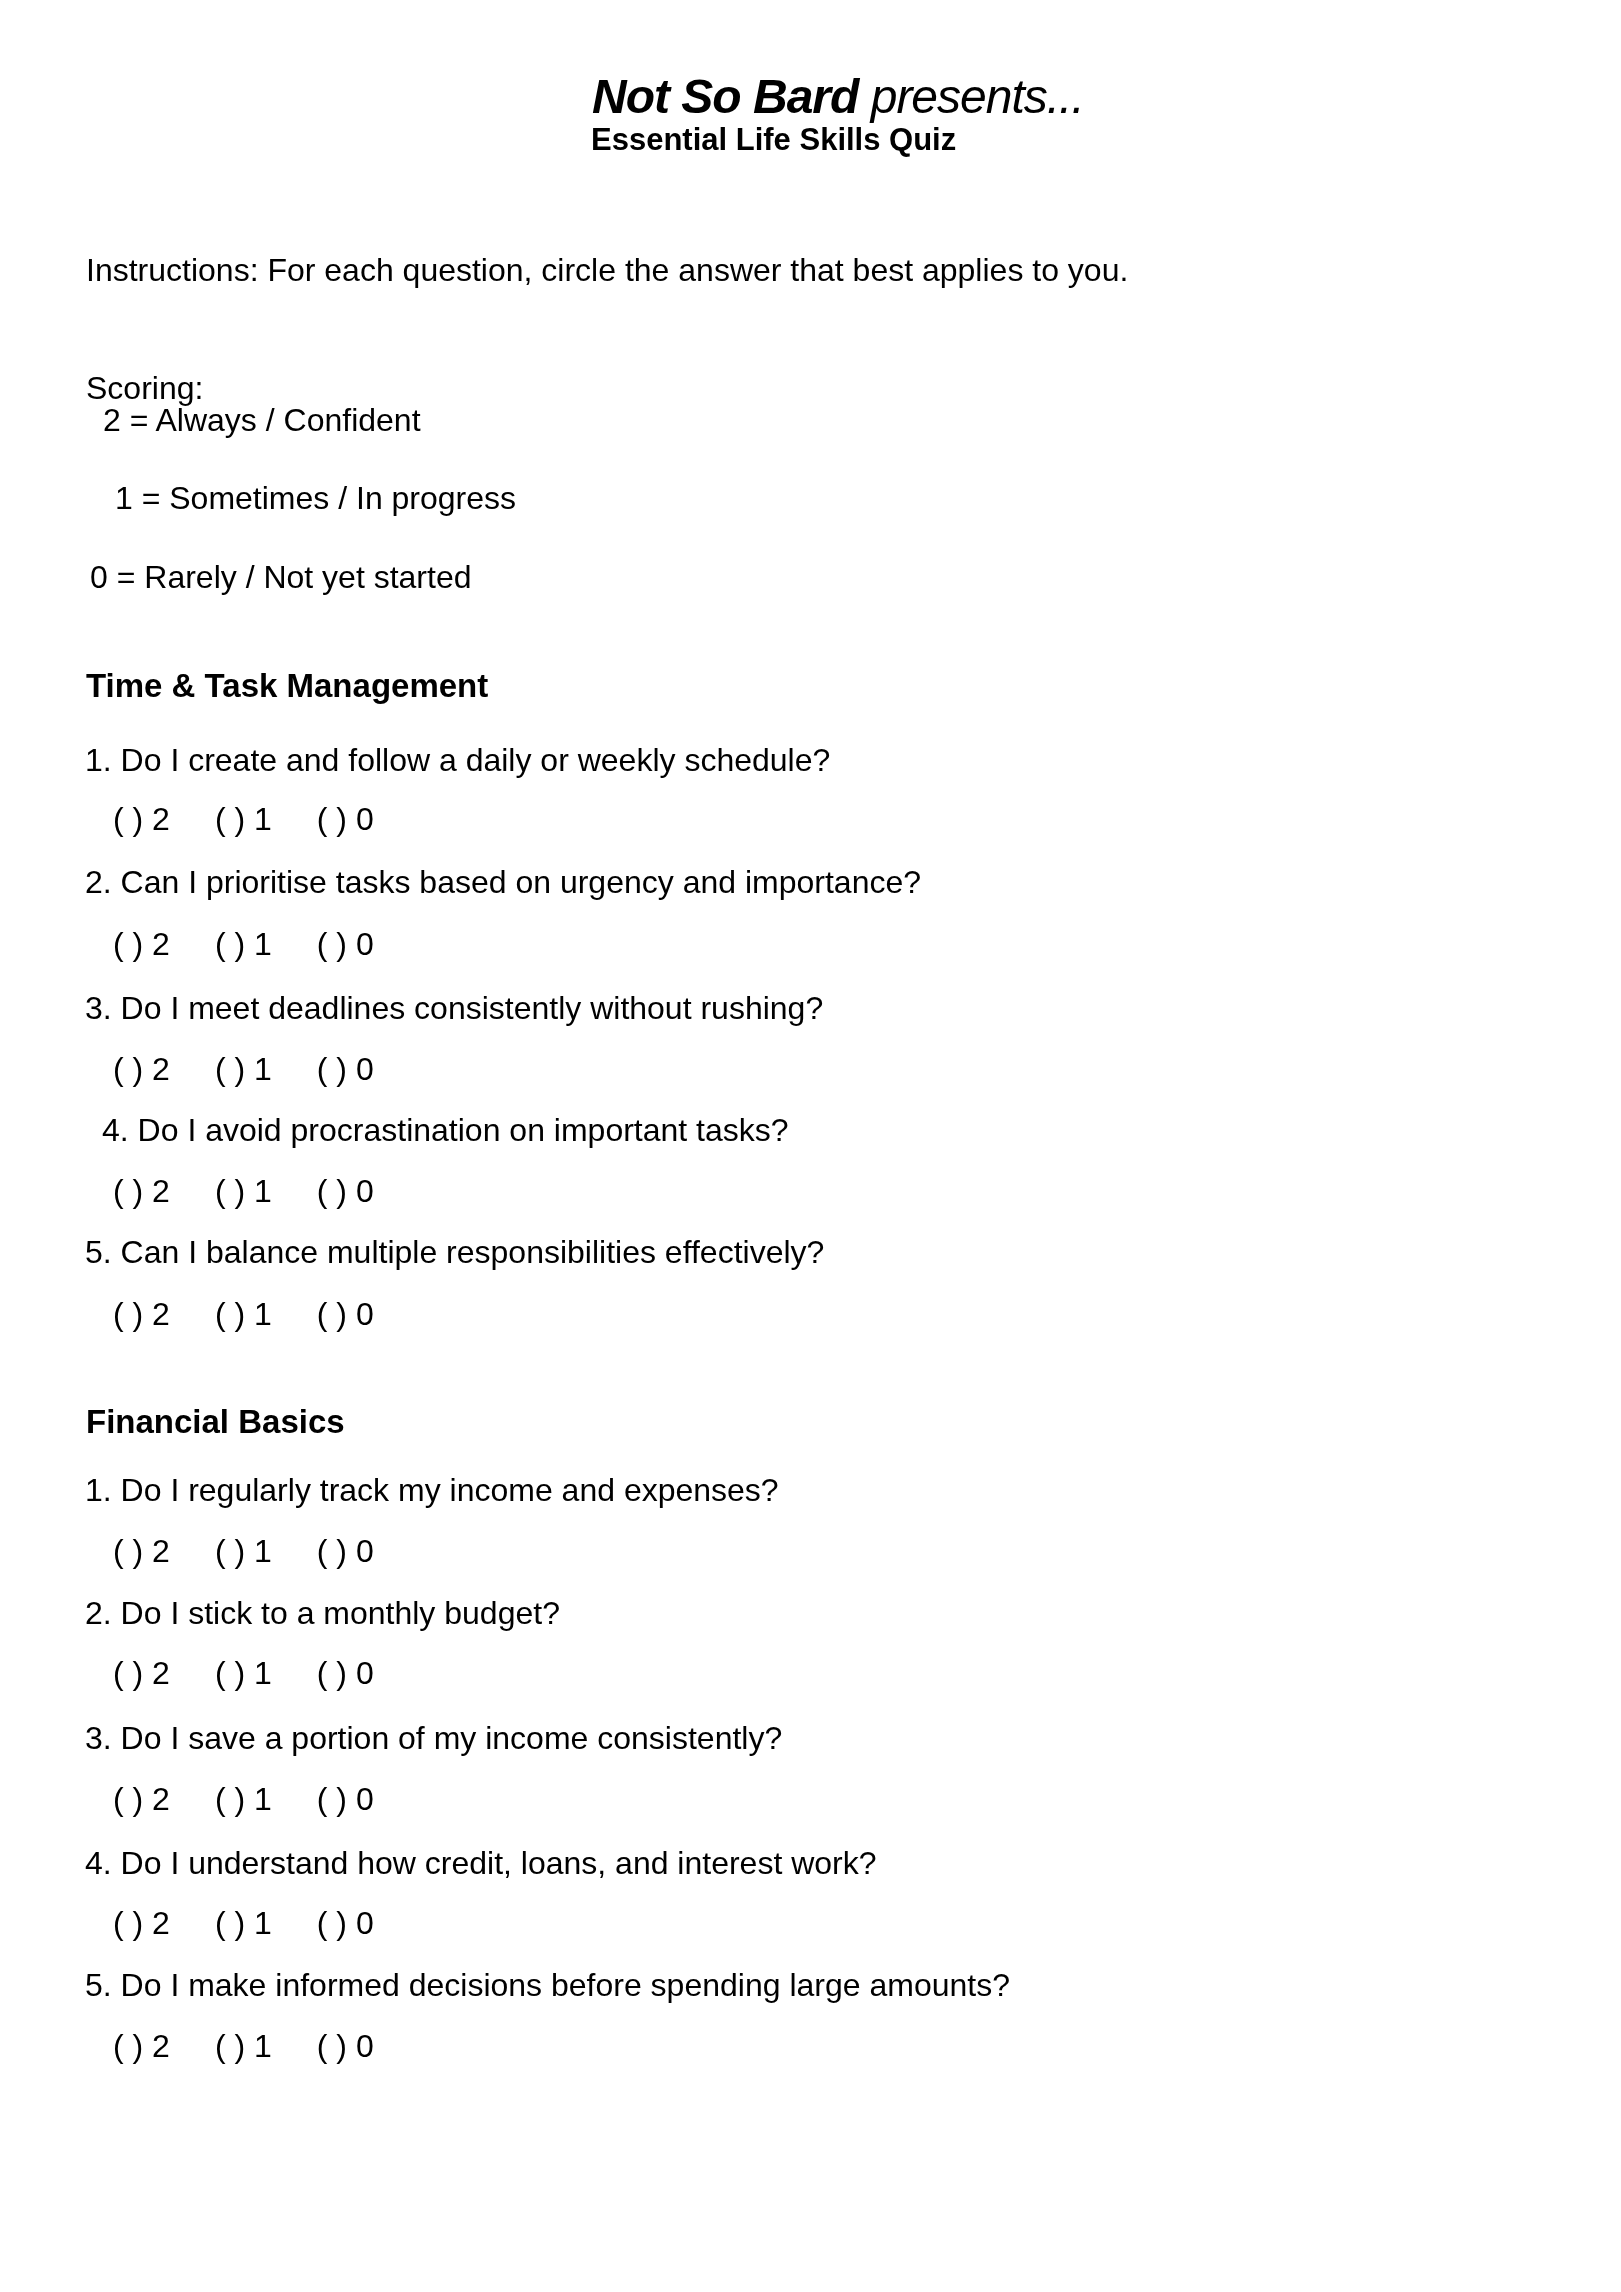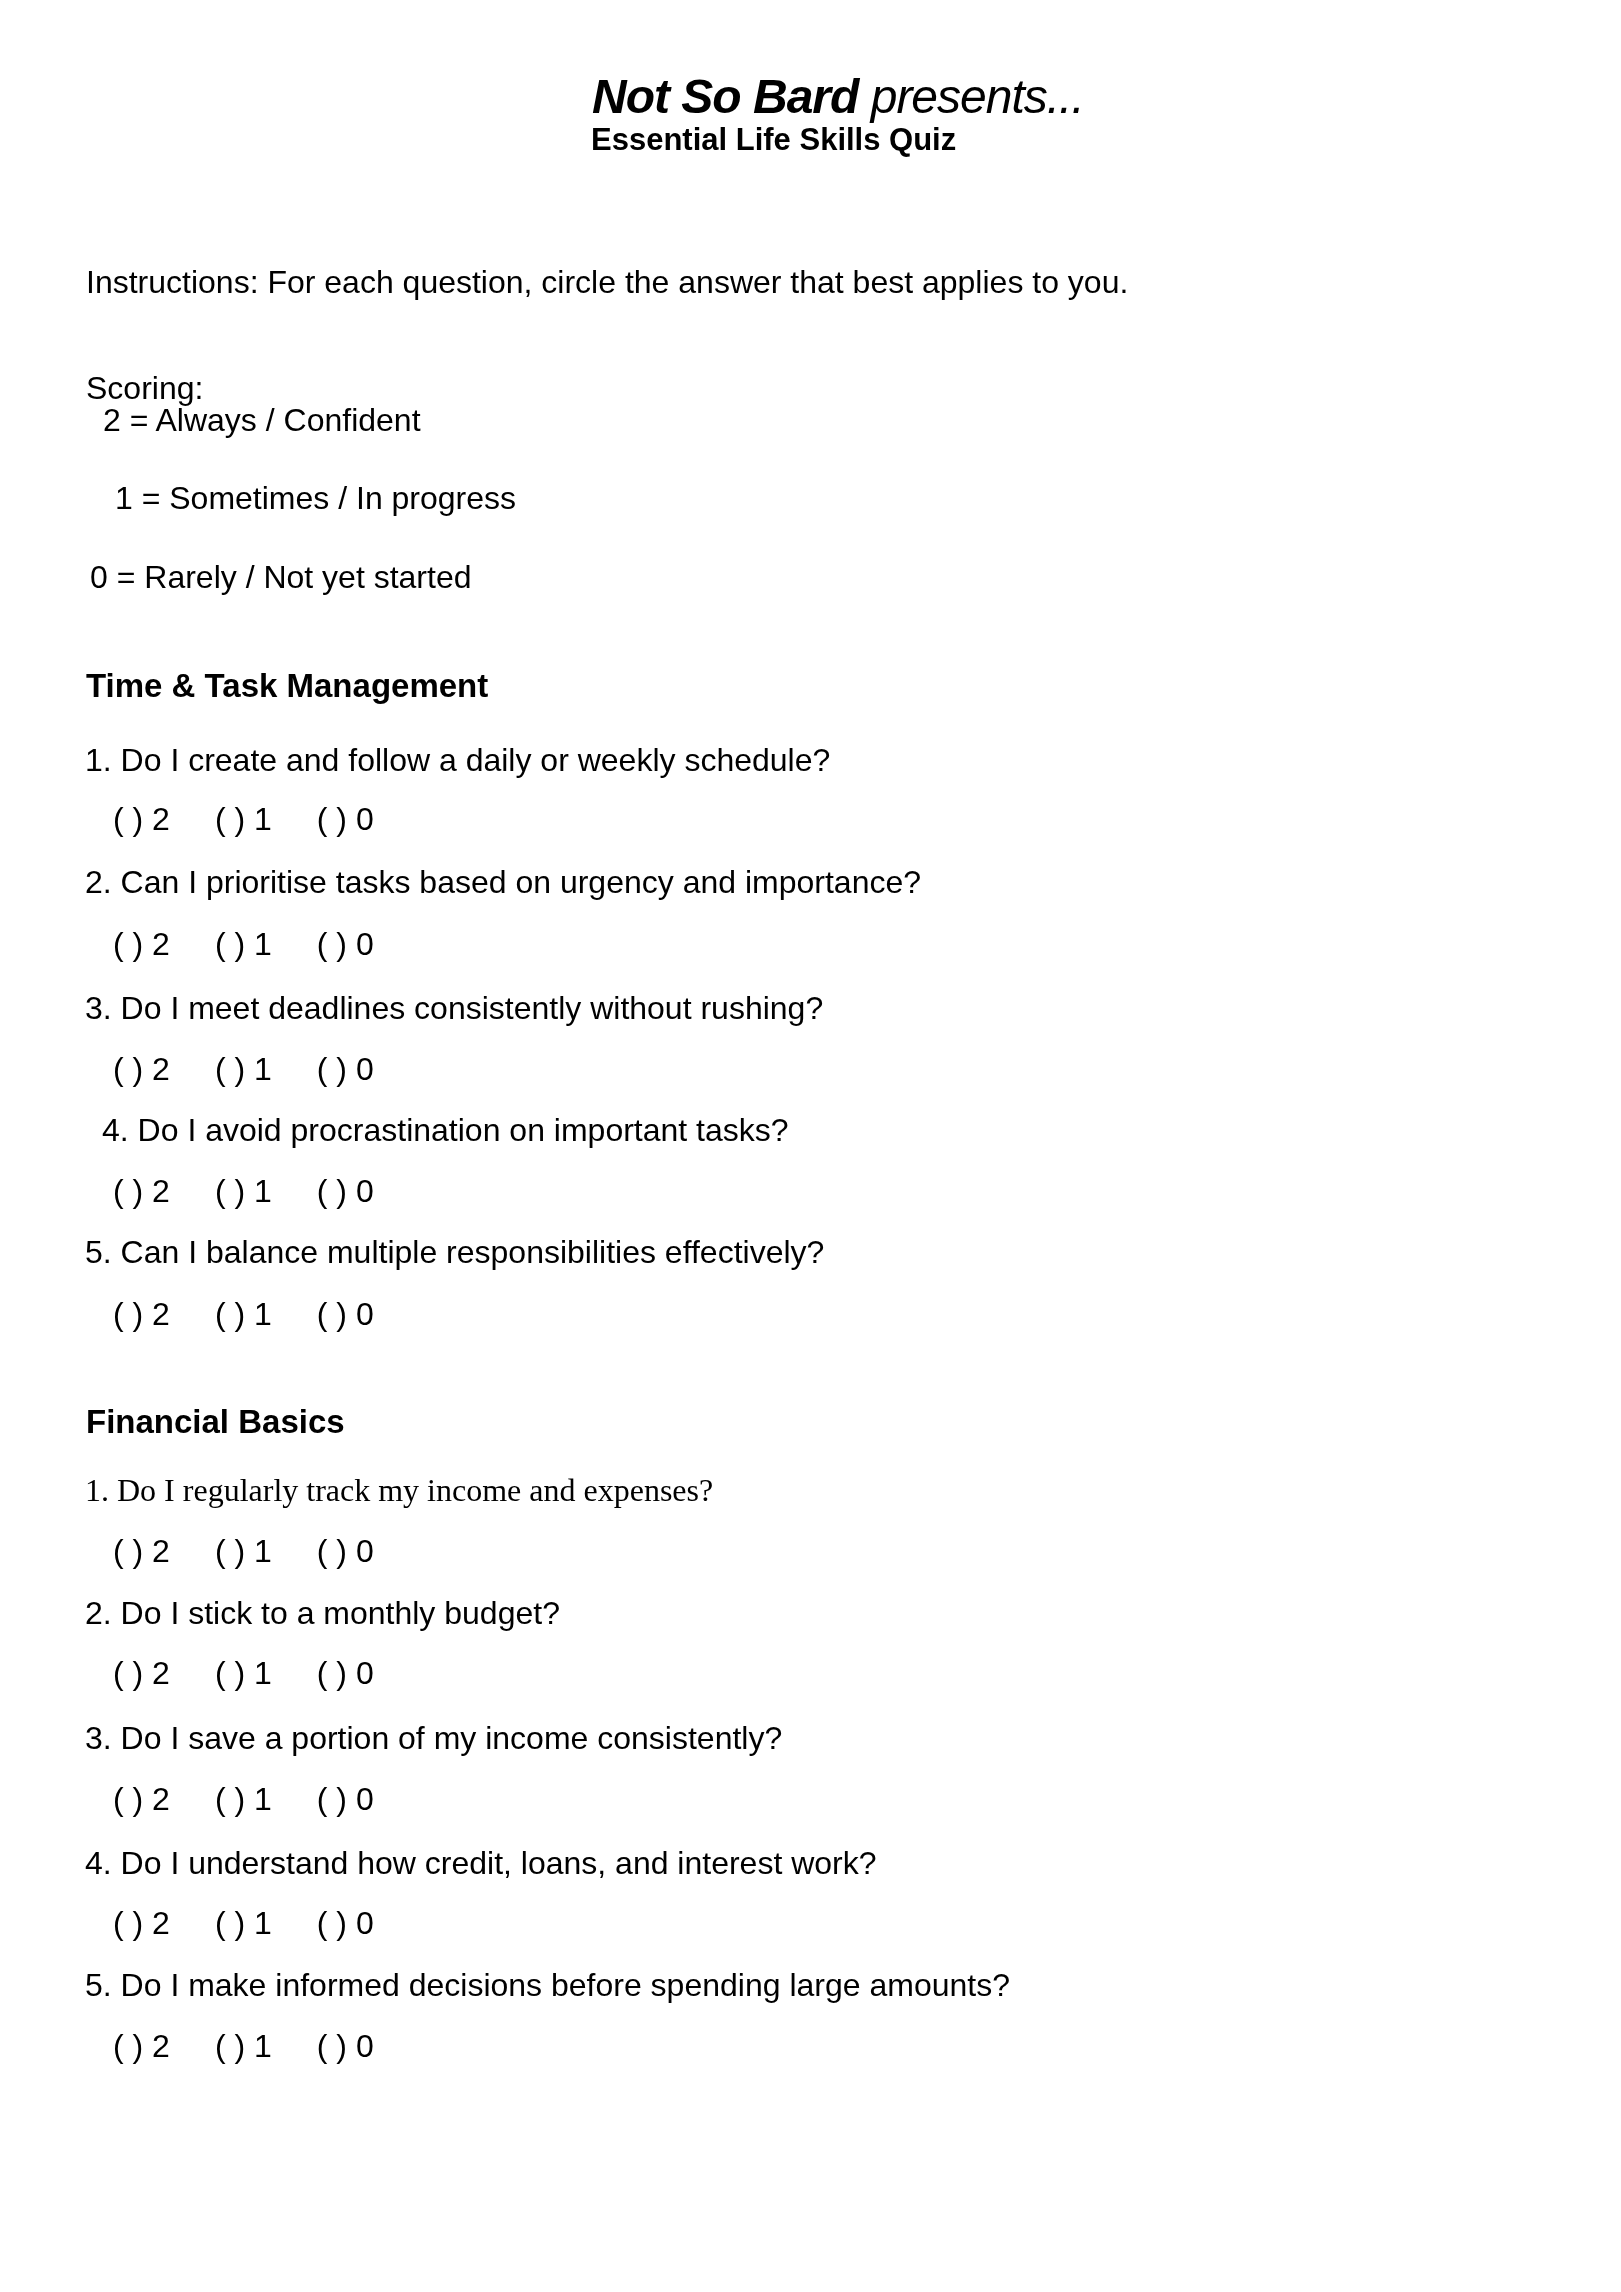--- a/index.html
+++ b/index.html
@@ -39,21 +39,21 @@
   .opt{ white-space:pre; }
 </style>
 </head>
 <body>
 
 <div class="page">
 
   <div class="ln title1" style="top:73px;left:592px;"><span class="main">Not So Bard</span><span> presents...</span></div>
   <div class="ln title2" style="top:124px;left:591px;">Essential Life Skills Quiz</div>
 
-  <div class="ln" style="top:254px;left:86px;margin-top:12px;">Instructions: For each question, circle the answer that best applies to you.</div>
+  <div class="ln" style="top:254px;left:86px;">Instructions: For each question, circle the answer that best applies to you.</div>
   <div class="ln" style="top:328px;left:86px;margin-top:44px;">Scoring:</div>
   <div class="ln" style="top:404px;left:103px;">2 = Always / Confident</div>
   <div class="ln" style="top:482px;left:103px;margin-left:12px;">1 = Sometimes / In progress</div>
   <div class="ln" style="top:561px;left:90px;">0 = Rarely / Not yet started</div>
 
   <div class="ln heading" style="top:669px;left:86px;">Time &amp; Task Management</div>
 
   <div class="ln" style="top:744px;left:85px;">1. Do I create and follow a daily or weekly schedule?</div>
   <div class="ln opts" style="top:803px;left:113px;">
     <span class="opt">( ) 2</span>
@@ -84,21 +84,21 @@
 
   <div class="ln" style="top:1236px;left:85px;">5. Can I balance multiple responsibilities effectively?</div>
   <div class="ln opts" style="top:1298px;left:113px;">
     <span class="opt">( ) 2</span>
     <span class="opt">( ) 1</span>
     <span class="opt">( ) 0</span>
   </div>
 
   <div class="ln heading" style="top:1405px;left:86px;">Financial Basics</div>
 
-  <div class="ln" style="top:1474px;left:85px;font-family:Liberation Serif, serif;">1. Do I regularly track my income and expenses?</div>
+  <div class="ln" style="top:1474px;left:85px;">1. Do I regularly track my income and expenses?</div>
   <div class="ln opts" style="top:1535px;left:113px;">
     <span class="opt">( ) 2</span>
     <span class="opt">( ) 1</span>
     <span class="opt">( ) 0</span>
   </div>
 
   <div class="ln" style="top:1597px;left:85px;">2. Do I stick to a monthly budget?</div>
   <div class="ln opts" style="top:1657px;left:113px;">
     <span class="opt">( ) 2</span>
     <span class="opt">( ) 1</span>

